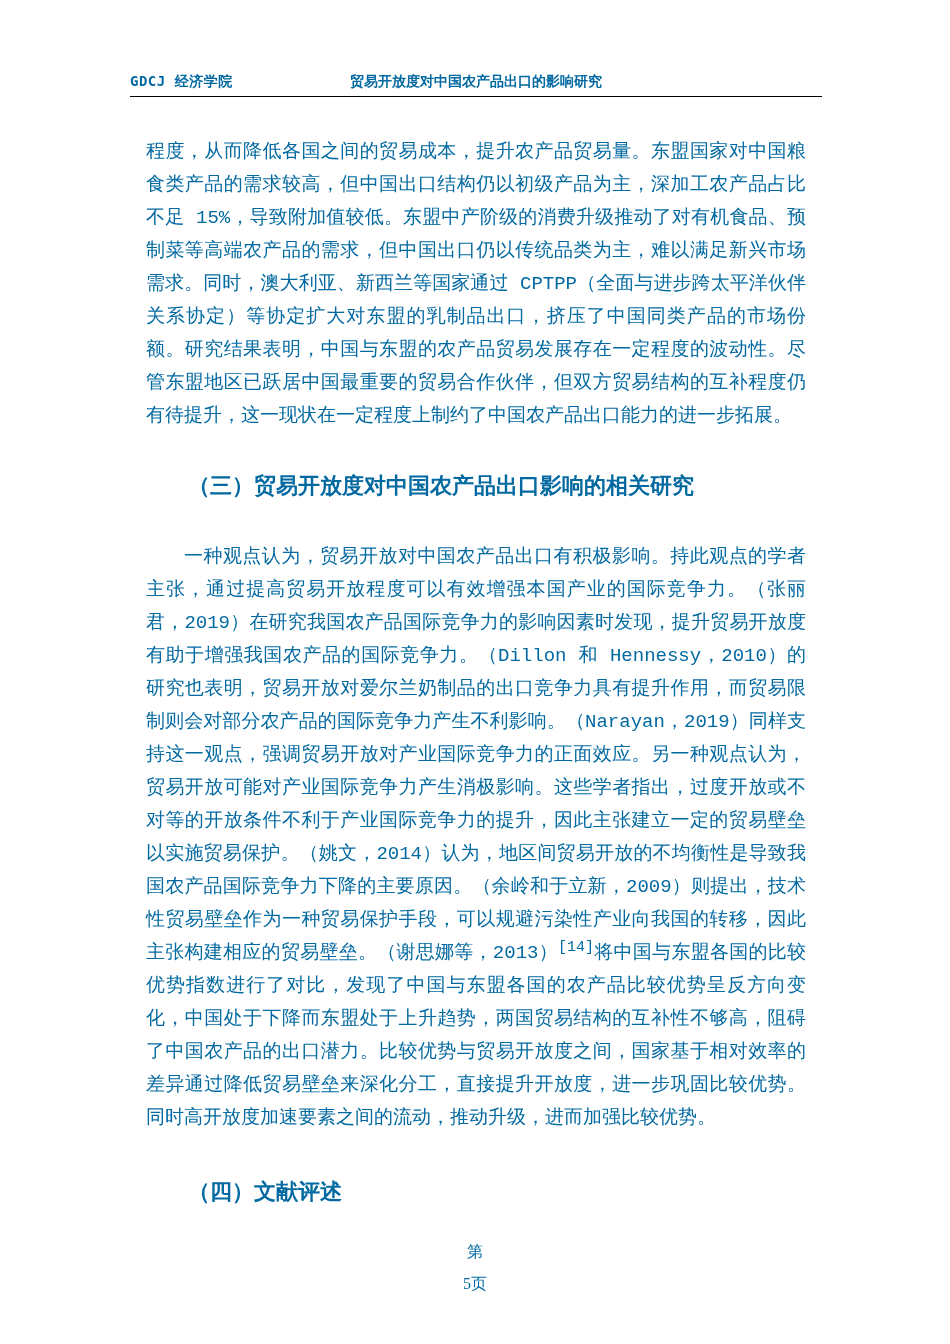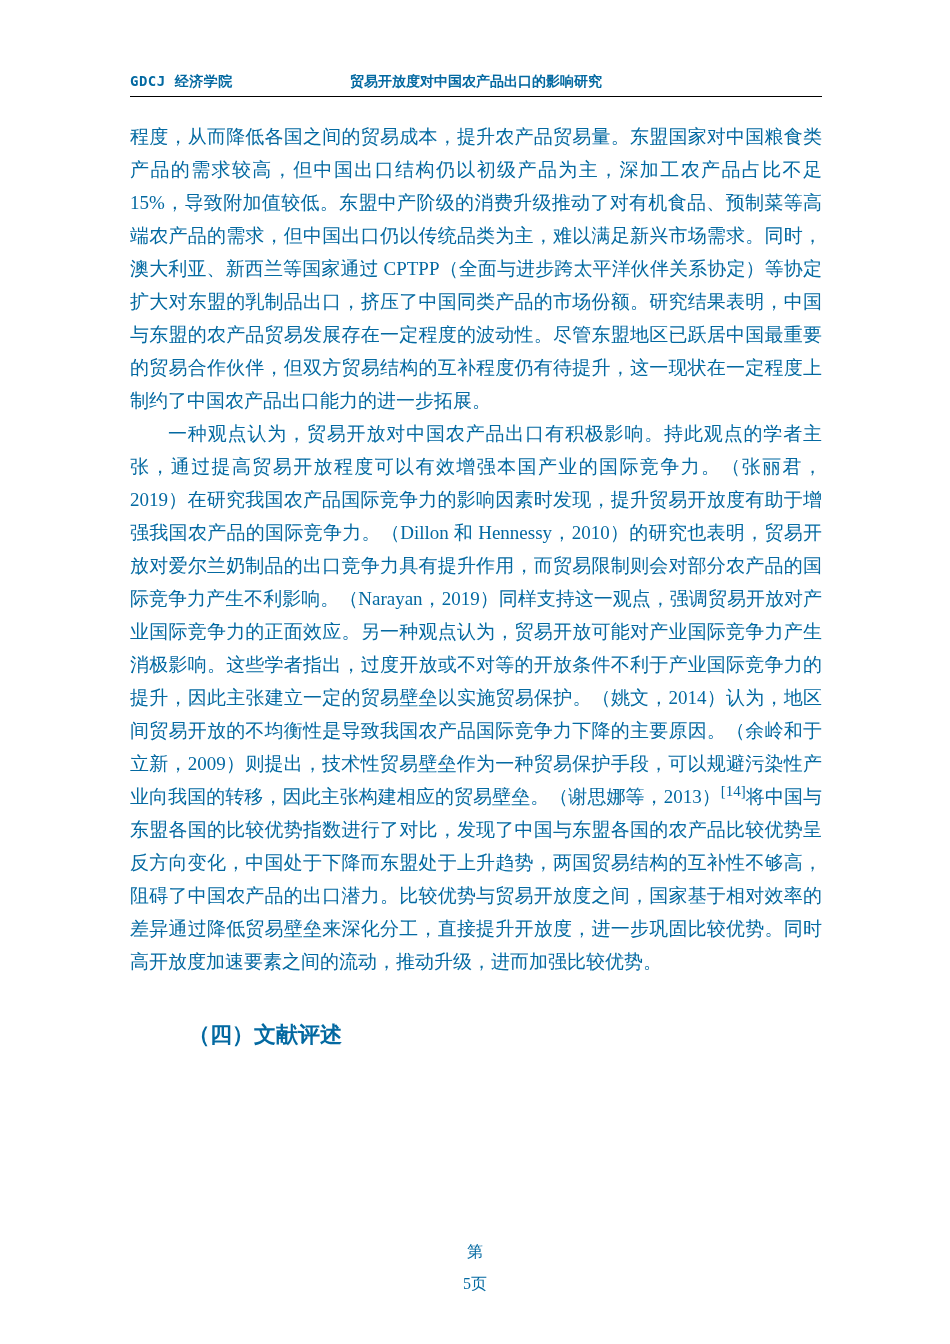--- a/index.html
+++ b/index.html
@@ -51,21 +51,22 @@
   .doc-body {
     position: absolute;
     top: 120px;
     left: 130px;
     width: 692px;
     font-size: 19px;
     line-height: 33px;
     text-align: justify;
   }
   .para {
-    margin: 0;
+    margin: 16px;
+    font-family: Liberation Mono, monospace;
   }
   .para.indent {
     text-indent: 2em;
   }
   .section-heading {
     font-family: "Liberation Sans", "DejaVu Sans", sans-serif;
     font-weight: bold;
     font-size: 22px;
     line-height: 30px;
     text-indent: 58px;
@@ -106,20 +107,21 @@
 
   <div class="doc-header">
     <span class="doc-header-left">GDCJ 经济学院</span>
     <span class="doc-header-center">贸易开放度对中国农产品出口的影响研究</span>
   </div>
 
   <div class="doc-body">
 
     <p class="para">程度，从而降低各国之间的贸易成本，提升农产品贸易量。东盟国家对中国粮食类产品的需求较高，但中国出口结构仍以初级产品为主，深加工农产品占比不足 15%，导致附加值较低。东盟中产阶级的消费升级推动了对有机食品、预制菜等高端农产品的需求，但中国出口仍以传统品类为主，难以满足新兴市场需求。同时，澳大利亚、新西兰等国家通过 CPTPP（全面与进步跨太平洋伙伴关系协定）等协定扩大对东盟的乳制品出口，挤压了中国同类产品的市场份额。研究结果表明，中国与东盟的农产品贸易发展存在一定程度的波动性。尽管东盟地区已跃居中国最重要的贸易合作伙伴，但双方贸易结构的互补程度仍有待提升，这一现状在一定程度上制约了中国农产品出口能力的进一步拓展。</p>
 
+    <h2 class="section-heading heading-three">（三）贸易开放度对中国农产品出口影响的相关研究</h2>
 
 
     <p class="para indent">
       <span>一种观点认为，贸易开放对中国农产品出口有积极影响。持此观点的学者主张，通过提高贸易开放程度可以有效增强本国产业的国际竞争力。（张丽君，2019）在研究我国农产品国际竞争力的影响因素时发现，提升贸易开放度有助于增强我国农产品的国际竞争力。（Dillon 和 Hennessy，2010）的研究也表明，贸易开放对爱尔兰奶制品的出口竞争力具有提升作用，而贸易限制则会对部分农产品的国际竞争力产生不利影响。（Narayan，2019）同样支持这一观点，强调贸易开放对产业国际竞争力的正面效应。另一种观点认为，贸易开放可能对产业国际竞争力产生消极影响。这些学者指出，过度开放或不对等的开放条件不利于产业国际竞争力的提升，因此主张建立一定的贸易壁垒以实施贸易保护。（姚文，2014）认为，地区间贸易开放的不均衡性是导致我国农产品国际竞争力下降的主要原因。（余岭和于立新，2009）则提出，技术性贸易壁垒作为一种贸易保护手段，可以规避污染性产业向我国的转移，因此主张构建相应的贸易壁垒。（谢思娜等，2013）</span><sup class="ref">[14]</sup><span>将中国与东盟各国的比较优势指数进行了对比，发现了中国与东盟各国的农产品比较优势呈反方向变化，中国处于下降而东盟处于上升趋势，两国贸易结构的互补性不够高，阻碍了中国农产品的出口潜力。比较优势与贸易开放度之间，国家基于相对效率的差异通过降低贸易壁垒来深化分工，直接提升开放度，进一步巩固比较优势。同时高开放度加速要素之间的流动，推动升级，进而加强比较优势。</span>
     </p>
 
     <h2 class="section-heading heading-four">（四）文献评述</h2>
 
   </div>
 

